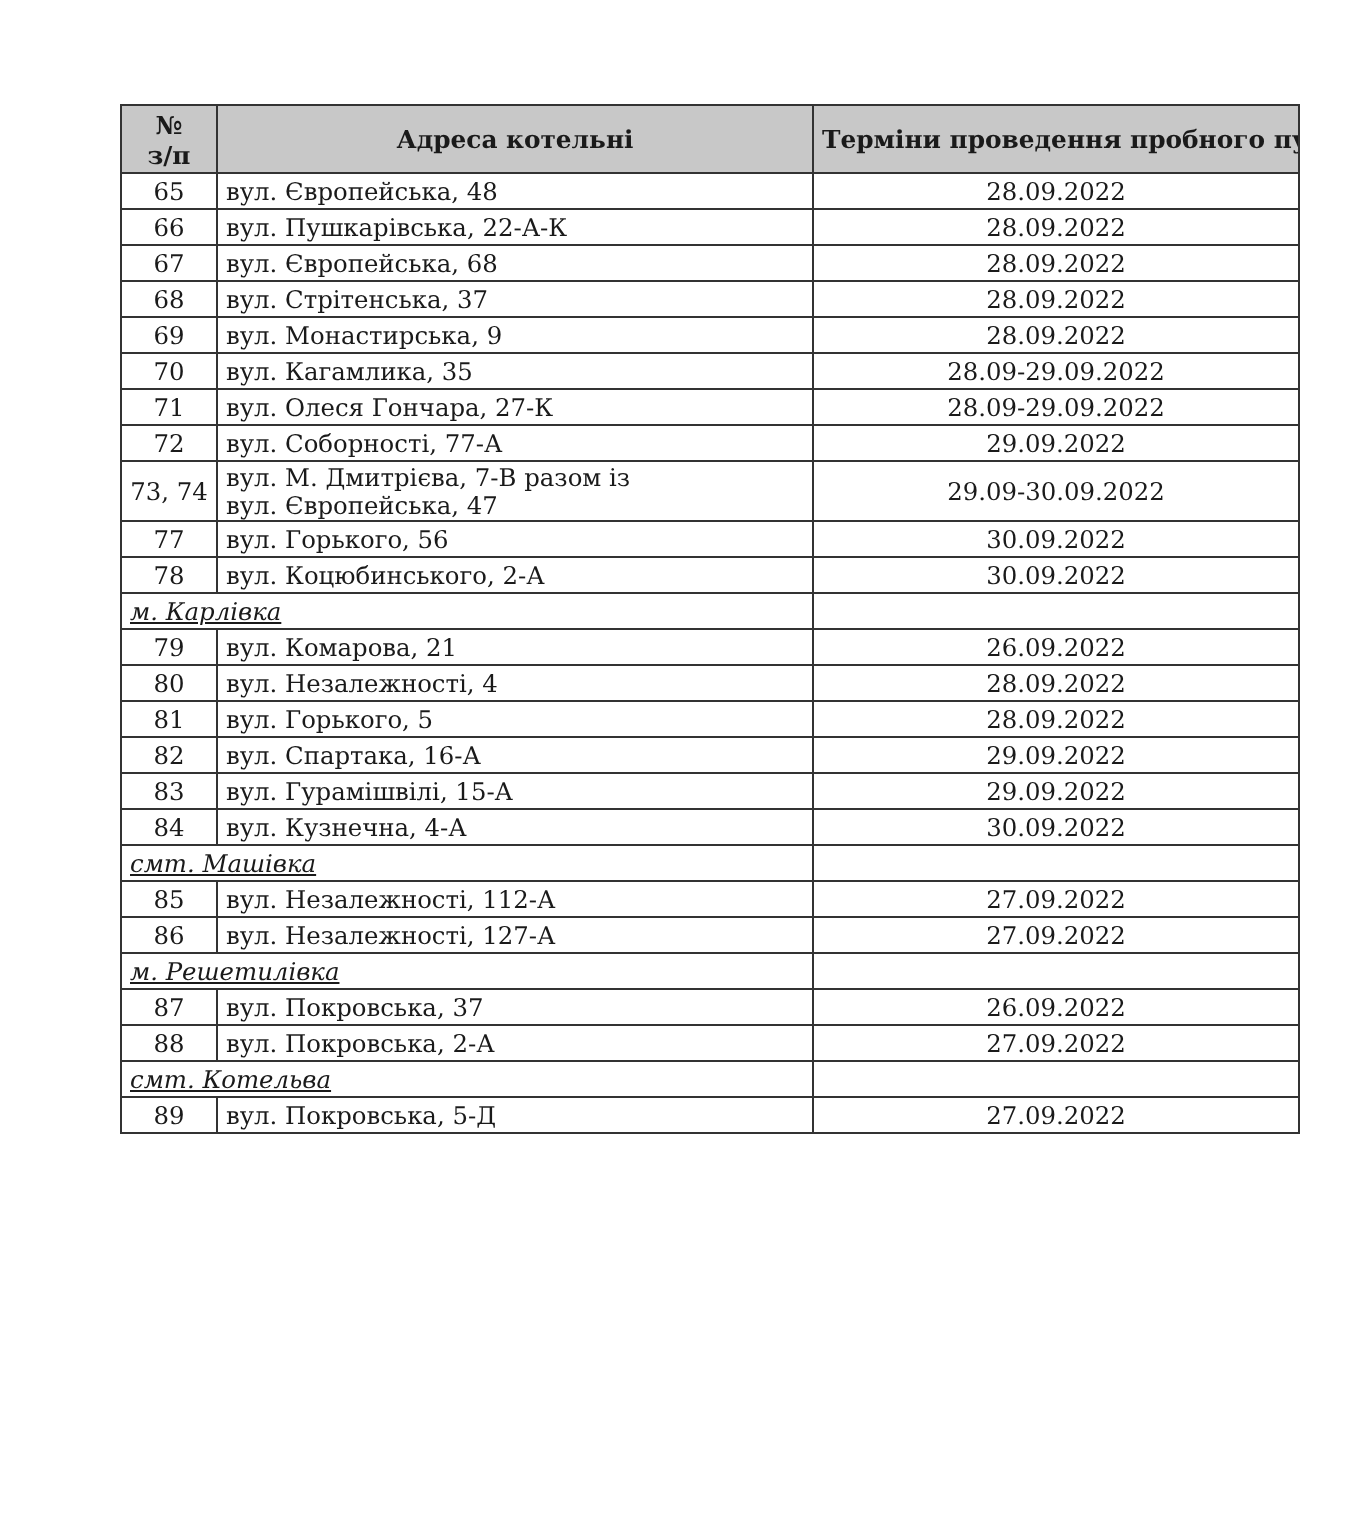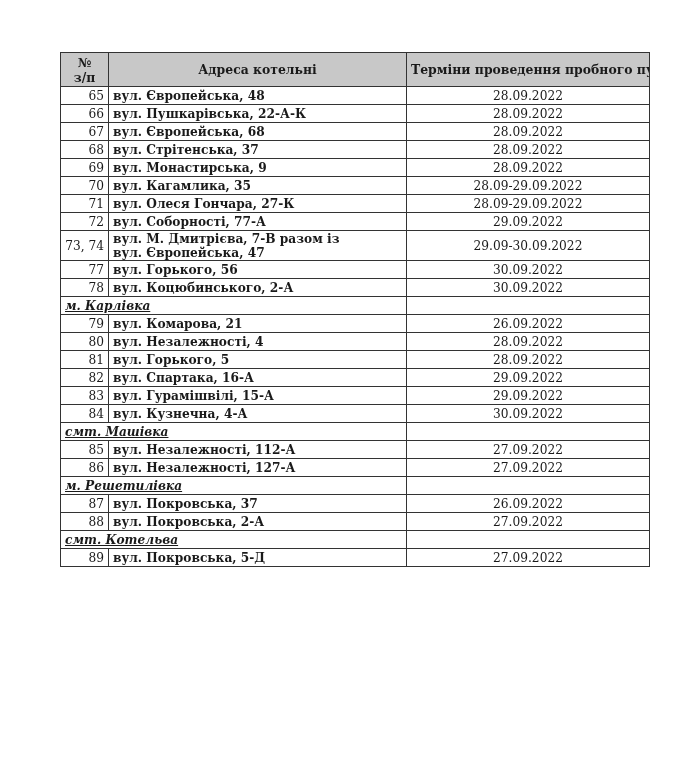--- a/index.html
+++ b/index.html
@@ -12,26 +12,26 @@
   table.main td, table.main th {
     border: 1px solid #333;
     padding: 0 4px; height: 17px; overflow: hidden; white-space: nowrap;
   }
   table.main th {
     background: #c8c8c8; font-weight: bold; height: 33px; font-size: 12.4px; line-height: 15px;
   }
   col.c1 { width: 48px; }
   col.c2 { width: 298px; }
   col.c3 { width: 243px; }
-  td.num { text-align: right; }
-  td.addr { text-align: left; padding-left: 6px; font-weight: bold; }
+  td.num { text-align: center; }
+  td.addr { text-align: left; padding-left: 6px; }
   td.date { text-align: center; }
   tr.two td { height: 29px; }
   tr.two td.addr { white-space: normal; line-height: 14px; }
-  td.section { font-style: italic; font-weight: bold; text-decoration: underline; padding-left: 5px; }
+  td.section { font-style: italic; font-weight: normal; text-decoration: underline; padding-left: 5px; }
 </style>
 </head>
 <body>
 
 <table class="main">
   <colgroup>
       <col class="c1">
       <col class="c2">
       <col class="c3">
     </colgroup>

